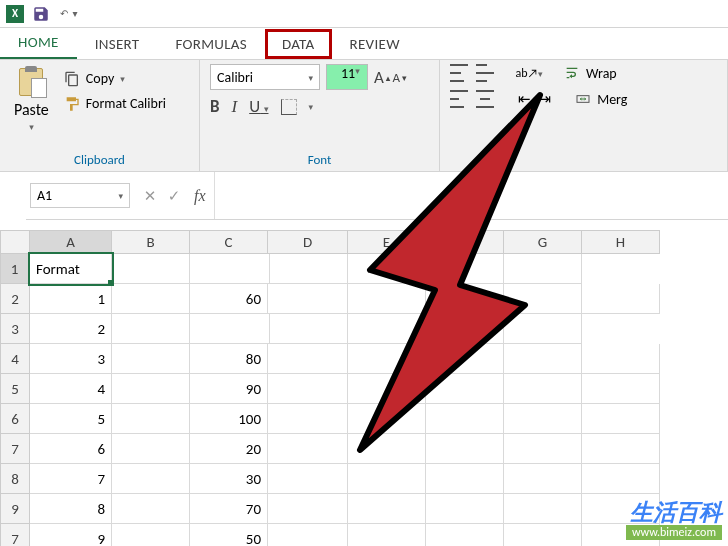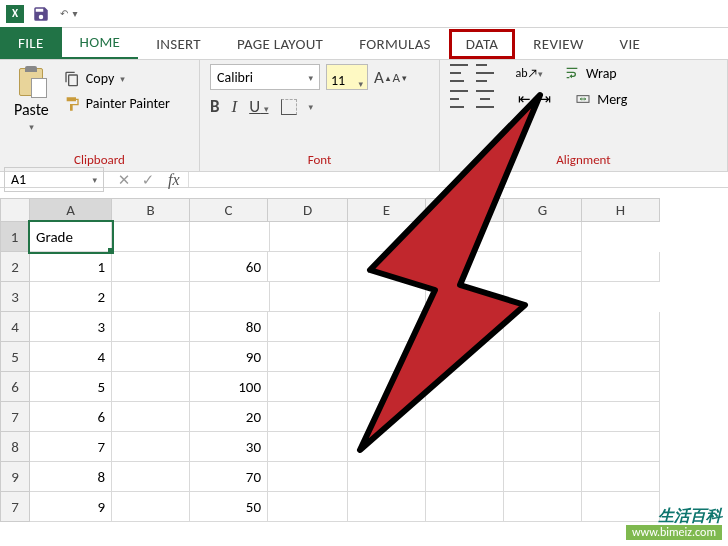--- a/index.html
+++ b/index.html
@@ -8,90 +8,87 @@
   .excel-logo { width: 18px; height: 18px; background: #217346; color: #fff; font-weight: bold; font-size: 11px; display: flex; align-items: center; justify-content: center; margin-right: 8px; }
   .save-icon { width: 18px; height: 18px; color: #5b4a8a; margin-right: 10px; }
   .tb-arrow { font-size: 10px; color: #666; margin-right: 4px; }
   .ribbon-tabs { height: 32px; background: #fff; display: flex; align-items: flex-end; border-bottom: 1px solid #d4d4d4; }
   .tab { padding: 6px 18px; font-size: 15px; color: #444; cursor: pointer; text-transform: uppercase; letter-spacing: 0.3px; }
   .tab.file { background: #217346; color: #fff; padding: 7px 18px; }
   .tab.active { color: #217346; border-bottom: 2px solid #217346; }
   .tab.highlight { border: 3px solid #b30000; padding: 3px 14px; }
   .ribbon { height: 112px; background: #f1f1f1; border-bottom: 1px solid #d4d4d4; display: flex; }
   .group { border-right: 1px solid #d4d4d4; padding: 4px 10px 2px; display: flex; flex-direction: column; justify-content: space-between; }
-  .group-label { text-align: center; font-size: 13px; color: #b91c1c; padding-bottom: 2px; }
+  .group-label { text-align: center; font-size: 13px; color: #0369a1; padding-bottom: 2px; }
   .clip-top { display: flex; gap: 8px; align-items: flex-start; }
   .paste-btn { display: flex; flex-direction: column; align-items: center; gap: 2px; padding: 2px 4px; }
   .paste-board { width: 32px; height: 32px; position: relative; }
   .paste-board .board { position: absolute; width: 24px; height: 28px; left: 4px; top: 2px; background: #e8d49a; border: 1px solid #b89b4f; border-radius: 2px; }
   .paste-board .clip { position: absolute; width: 12px; height: 6px; left: 10px; top: 0; background: #888; border-radius: 2px 2px 0 0; }
   .paste-board .sheet { position: absolute; width: 16px; height: 20px; right: 0; bottom: 0; background: #fff; border: 1px solid #999; }
   .small-btn { display: flex; align-items: center; gap: 6px; font-size: 14px; padding: 2px 3px; }
   .small-icon { width: 16px; height: 16px; }
   .font-group { flex: 0 0 auto; }
   .font-row { display: flex; gap: 6px; align-items: center; margin-bottom: 6px; }
   .font-name { width: 110px; height: 26px; border: 1px solid #bbb; background: #fff; font-size: 14px; padding: 0 6px; display: flex; align-items: center; justify-content: space-between; }
-  .font-size { width: 42px; height: 26px; border: 1px solid #bbb; background: #fef9c3; font-size: 14px; padding: 0 4px; display: flex; align-items: flex-end; justify-content: space-between; }
+  .font-size { width: 42px; height: 26px; border: 1px solid #bbb; background: #86efac; font-size: 14px; padding: 0 14px; display: flex; align-items: flex-start; justify-content: space-between; }
   .grow-shrink { display: flex; gap: 2px; align-items: center; font-size: 15px; color: #444; }
   .font-btns { display: flex; gap: 12px; align-items: center; font-size: 17px; color: #444; }
   .bold { font-weight: bold; }
   .italic { font-style: italic; font-family: Georgia, serif; }
   .underline { text-decoration: underline; }
   .align-group { flex: 1; }
   .align-row { display: flex; gap: 24px; align-items: center; margin-bottom: 8px; }
   .align-icons { display: flex; gap: 8px; }
   .ai { width: 18px; height: 18px; display: flex; flex-direction: column; justify-content: space-between; }
   .ai div { height: 2px; background: #555; }
   .ab { width: 22px; height: 18px; display: flex; align-items: center; justify-content: center; font-size: 12px; position: relative; }
   .wrap-btn, .merge-btn { display: flex; align-items: center; gap: 6px; font-size: 14px; }
-  .formula-bar { height: 16px; border-bottom: 1px solid #d4d4d4; display: flex; align-items: center; background: #fff; }
+  .formula-bar { height: 48px; border-bottom: 1px solid #d4d4d4; display: flex; align-items: center; background: #fff; margin-left: 26px; }
   .name-box { width: 100px; border: 1px solid #ccc; margin: 3px 8px 3px 4px; padding: 3px 6px; font-size: 14px; display: flex; align-items: center; justify-content: space-between; }
   .fb-btn { width: 24px; text-align: center; color: #999; font-size: 15px; }
   .fx { font-style: italic; font-family: Georgia, serif; color: #555; padding: 0 8px; }
   .sheet-area { position: relative; }
   .corner { position: absolute; left: 0; top: 10px; width: 30px; height: 24px; background: #f2f2f2; border: 1px solid #ccc; }
   .col-headers { position: absolute; left: 30px; top: 10px; display: flex; }
   .col-h { height: 24px; background: #f2f2f2; border: 1px solid #ccc; border-left: none; text-align: center; font-size: 15px; color: #444; display: flex; align-items: center; justify-content: center; }
   .col-h.sel { background: #d8d8d8; border-bottom: 2px solid #217346; }
   .row-headers { position: absolute; left: 0; top: 34px; }
   .row-h { width: 30px; height: 30px; background: #f2f2f2; border: 1px solid #ccc; border-top: none; text-align: center; font-size: 15px; color: #444; display: flex; align-items: center; justify-content: center; }
   .row-h.sel { background: #d8d8d8; border-right: 2px solid #217346; }
   .cells { position: absolute; left: 30px; top: 34px; }
   .crow { display: flex; }
   .cell { height: 30px; border: 1px solid #d9d9d9; border-left: none; border-top: none; font-size: 15px; padding: 0 6px; display: flex; align-items: center; }
   .cell.num { justify-content: flex-end; }
   .cell.selected { outline: 2px solid #217346; background: #fff; position: relative; }
   .cell.selected::after { content: ""; position: absolute; right: -3px; bottom: -3px; width: 6px; height: 6px; background: #217346; }
   .cursor-overlay { position: absolute; left: 300px; top: 90px; pointer-events: none; }
   .watermark { position: absolute; right: 6px; bottom: 6px; text-align: right; font-size: 13px; color: #7fb94f; line-height: 1.1; }
-  .watermark .big { font-size: 16px; font-weight: bold; font-style: italic; color: #0f766e; }
+  .watermark .big { font-size: 23px; font-weight: bold; font-style: italic; color: #3b82f6; }
   .watermark .url { font-size: 12px; color: #fff; background: #7fb94f; padding: 1px 6px; }
   .dd { font-size: 9px; color: #666; }
 </style>
 </head>
 <body>
 
 <div class="titlebar">
   <div class="excel-logo">X</div>
   <svg class="save-icon" viewBox="0 0 24 24">
       <path fill="currentColor" d="M17 3H5a2 2 0 0 0-2 2v14a2 2 0 0 0 2 2h14a2 2 0 0 0 2-2V7l-4-4zM12 19a3 3 0 1 1 0-6 3 3 0 0 1 0 6zm3-10H5V5h10v4z"></path>
     </svg>
   <span class="tb-arrow">↶</span>
   <span class="tb-arrow">▾</span>
 </div>
 
 <div class="ribbon-tabs">
-  <div class="tab file">FILE</div>
   <div class="tab active">HOME</div>
   <div class="tab">INSERT</div>
-  <div class="tab">PAGE LAYOUT</div>
   <div class="tab">FORMULAS</div>
   <div class="tab highlight">DATA</div>
   <div class="tab">REVIEW</div>
-  <div class="tab">VIE</div>
 </div>
 
 <div class="ribbon">
 
   <div class="group" style="width:200px">
     <div class="clip-top">
       <div class="paste-btn">
         <div class="paste-board">
             <div class="board"></div>
             <div class="clip"></div>
@@ -105,21 +102,21 @@
           <svg class="small-icon" viewBox="0 0 24 24">
               <path fill="#555" d="M16 1H4a2 2 0 0 0-2 2v14h2V3h12V1zm3 4H8a2 2 0 0 0-2 2v14a2 2 0 0 0 2 2h11a2 2 0 0 0 2-2V7a2 2 0 0 0-2-2zm0 16H8V7h11v14z"></path>
             </svg>
           <span>Copy</span>
           <span class="dd">▾</span>
         </div>
         <div class="small-btn">
           <svg class="small-icon" viewBox="0 0 24 24">
               <path fill="#c99b3a" d="M18 4V2H4v6h14V6h2v6H9v10h4V14h9V4h-4z"></path>
             </svg>
-          <span>Painter Painter</span>
+          <span>Format Calibri</span>
         </div>
       </div>
     </div>
     <div class="group-label">Clipboard</div>
   </div>
 
   <div class="group font-group" style="width:240px">
     <div>
       <div class="font-row">
         <div class="font-name">
@@ -190,21 +187,20 @@
         </div>
         <div class="merge-btn">
           <svg class="small-icon" viewBox="0 0 24 24">
               <rect x="3" y="7" width="18" height="10" fill="none" stroke="#555" stroke-width="1.5"></rect>
               <path d="M8 12h8M8 12l2-2M8 12l2 2M16 12l-2-2M16 12l-2 2" stroke="#3a7a3a" stroke-width="1.5" fill="none"></path>
             </svg>
           <span>Merg</span>
         </div>
       </div>
     </div>
-    <div class="group-label">Alignment</div>
   </div>
 </div>
 
 <div class="formula-bar">
   <div class="name-box">
       <span>A1</span>
       <span class="dd">▾</span>
     </div>
   <div class="fb-btn">✕</div>
   <div class="fb-btn">✓</div>
@@ -231,21 +227,21 @@
       <div class="row-h">4</div>
       <div class="row-h">5</div>
       <div class="row-h">6</div>
       <div class="row-h">7</div>
       <div class="row-h">8</div>
       <div class="row-h">9</div>
       <div class="row-h">7</div>
     </div>
   <div class="cells" id="cells">
       <div class="crow">
-        <div class="cell selected" style="width: 82px;">Grade</div>
+        <div class="cell selected" style="width: 82px;">Format</div>
         <div class="cell" style="width: 78px;"></div>
         <div class="cell" style="width: 80px;"></div>
         <div class="cell" style="width: 78px;"></div>
         <div class="cell" style="width: 78px;"></div>
         <div class="cell" style="width: 78px;"></div>
         <div class="cell" style="width: 78px;"></div>
       </div>
       <div class="crow">
         <div class="cell num" style="width: 82px;">1</div>
         <div class="cell" style="width: 78px;"></div>

